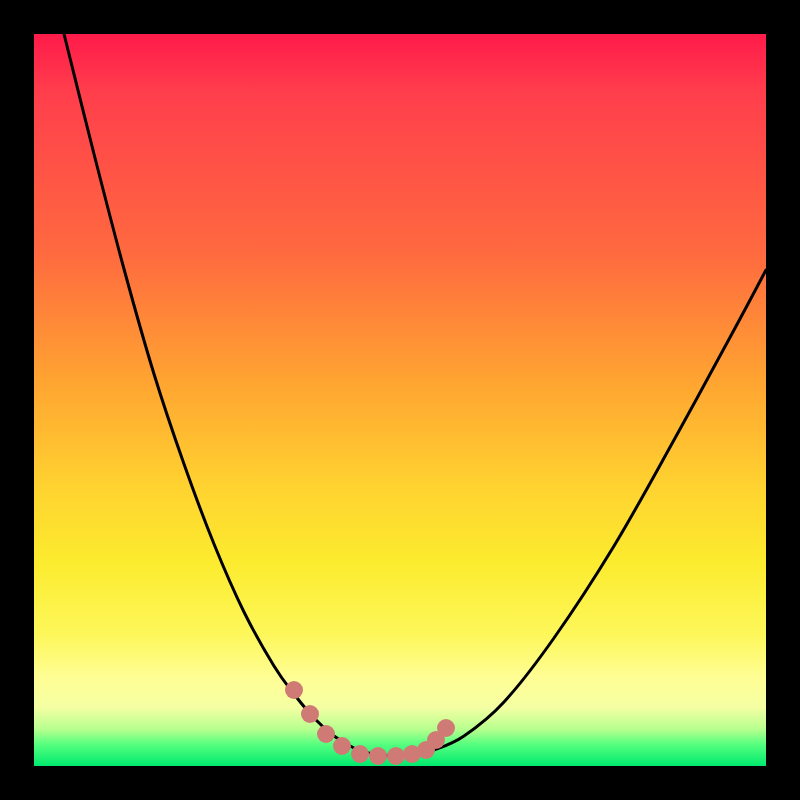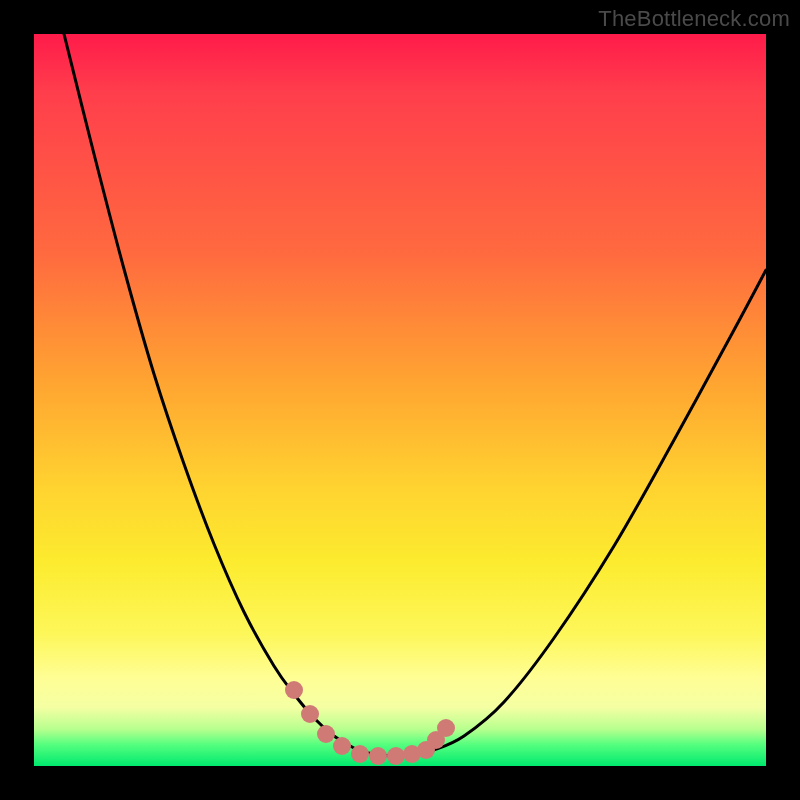--- a/index.html
+++ b/index.html
@@ -59,21 +59,20 @@
   }
   svg.curve {
     position: absolute;
     inset: 0;
   }
 </style>
 </head>
 <body>
 
 <div class="frame">
-  <div class="watermark">TheBottleneck.com</div>
   <div class="plot">
     <div class="gradient"></div>
     <svg class="curve" viewBox="0 0 732 732" preserveAspectRatio="none">
       <path id="curve-path" fill="none" stroke="#000" stroke-width="3" stroke-linecap="round" d="M 30 0 C 35 20, 50 80.83333333333334, 60 120 C 70 159.16666666666666, 80 198.33333333333334, 90 235 C 100 271.6666666666667, 110 307.5, 120 340 C 130 372.5, 140 401.6666666666667, 150 430 C 160 458.3333333333333, 170 485.3333333333333, 180 510 C 190 534.6666666666666, 200 557.6666666666666, 210 578 C 220 598.3333333333334, 231.66666666666666 618.3333333333334, 240 632 C 248.33333333333334 645.6666666666666, 253.33333333333334 651.3333333333334, 260 660 C 266.6666666666667 668.6666666666666, 273.3333333333333 677, 280 684 C 286.6666666666667 691, 293.3333333333333 697, 300 702 C 306.6666666666667 707, 313.3333333333333 711, 320 714 C 326.6666666666667 717, 333.3333333333333 718.6666666666666, 340 720 C 346.6666666666667 721.3333333333334, 353.3333333333333 722, 360 722 C 366.6666666666667 722, 373.3333333333333 721, 380 720 C 386.6666666666667 719, 391.6666666666667 719, 400 716 C 408.3333333333333 713, 418.3333333333333 710, 430 702 C 441.6666666666667 694, 455 684.3333333333334, 470 668 C 485 651.6666666666666, 501.6666666666667 630, 520 604 C 538.3333333333334 578, 560 545, 580 512 C 600 479, 620 442, 640 406 C 660 370, 684.6666666666666 324.3333333333333, 700 296 C 715.3333333333334 267.6666666666667, 726.6666666666666 246, 732 236"></path>
       <g id="dots">
           <circle cx="260" cy="656" r="9" fill="#d07a76"></circle>
           <circle cx="276" cy="680" r="9" fill="#d07a76"></circle>
           <circle cx="292" cy="700" r="9" fill="#d07a76"></circle>
           <circle cx="308" cy="712" r="9" fill="#d07a76"></circle>
           <circle cx="326" cy="720" r="9" fill="#d07a76"></circle>

